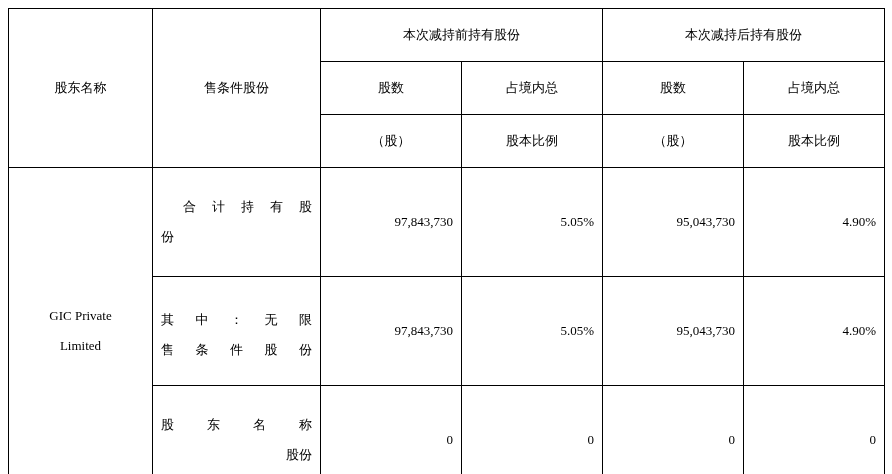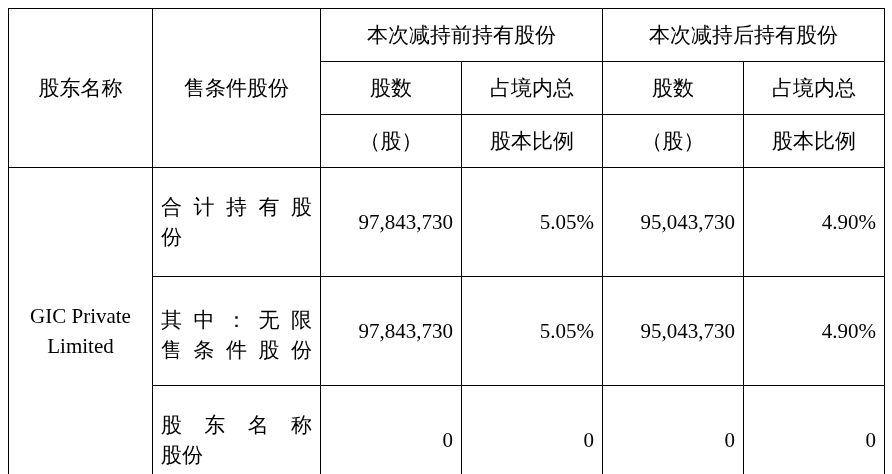--- a/index.html
+++ b/index.html
@@ -25,21 +25,21 @@
     border-collapse: collapse;
     table-layout: fixed;
     width: 876px;
     margin: 0 auto;
   }
   table.holdings td,
   table.holdings th {
     border: 1px solid #000000;
     padding: 4px 8px;
     font-weight: normal;
-    font-size: 21px;
+    font-size: 13px;
     line-height: 30px;
     vertical-align: middle;
   }
   .c-name  { width: 144px; }
   .c-type  { width: 168px; }
   .c-num   { width: 141px; }
   .c-pct   { width: 141px; }
   .c-num2  { width: 141px; }
   .c-pct2  { width: 141px; }
 
@@ -116,21 +116,21 @@
         <td class="hdr-center">（股）</td>
         <td class="hdr-center">股本比例</td>
       </tr>
 
       <tr class="row-tall">
         <td rowspan="3" class="name-cell">
           <span class="ln">GIC Private</span>
           <span class="ln">Limited</span>
         </td>
         <td class="cell-left vtext">
-          <span class="just" style="display:block;">合计持有股</span>
+          <span class="just" style="display:block;margin-left:22px;">合计持有股</span>
           <span style="display:block;">份</span>
         </td>
         <td class="cell-right num">97,843,730</td>
         <td class="cell-right num">5.05%</td>
         <td class="cell-right num">95,043,730</td>
         <td class="cell-right num">4.90%</td>
       </tr>
 
       <tr class="row-tall">
         <td class="cell-left vtext">
@@ -139,21 +139,21 @@
         </td>
         <td class="cell-right num">97,843,730</td>
         <td class="cell-right num">5.05%</td>
         <td class="cell-right num">95,043,730</td>
         <td class="cell-right num">4.90%</td>
       </tr>
 
       <tr class="row-tall">
         <td class="cell-left vtext">
           <span class="just" style="display:block;">股东名称</span>
-          <span style="display:block;">股份</span>
+          <span style="display:block;text-align:right;">股份</span>
         </td>
         <td class="cell-right num">0</td>
         <td class="cell-right num">0</td>
         <td class="cell-right num">0</td>
         <td class="cell-right num">0</td>
       </tr>
     </tbody>
   </table>
 </div>
 

